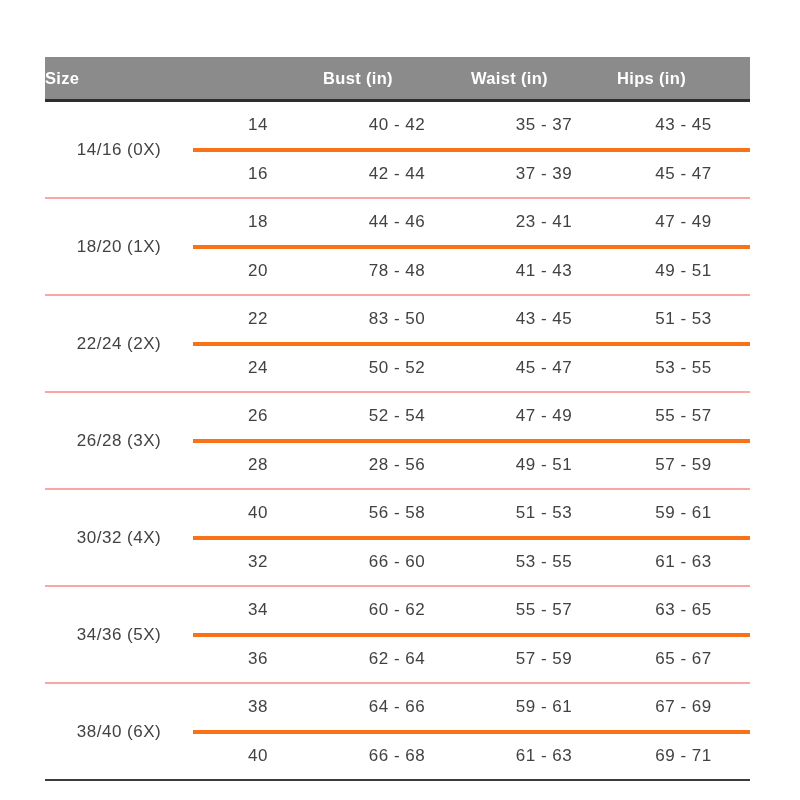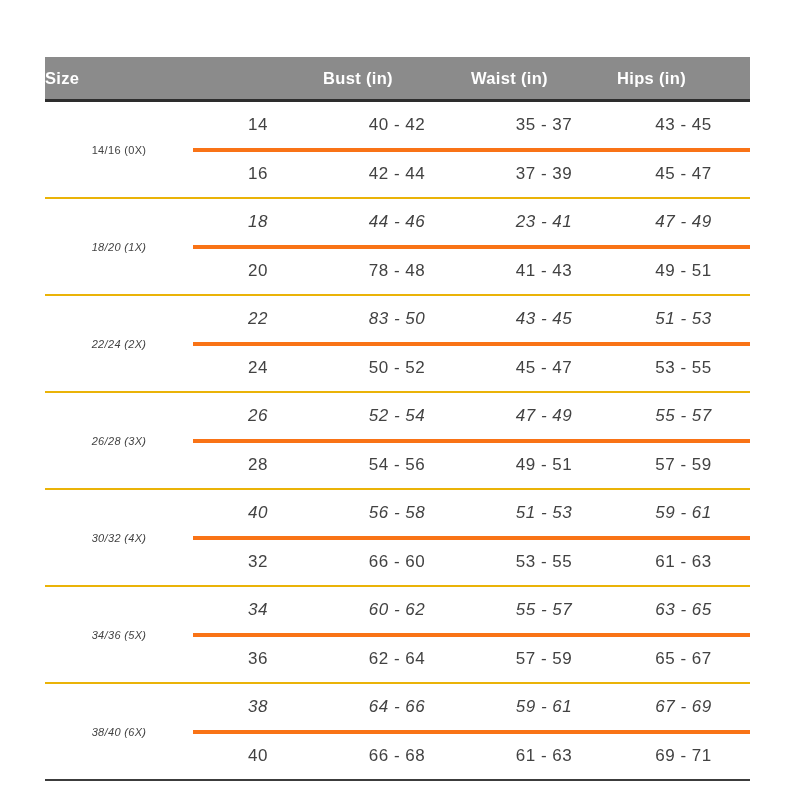--- a/index.html
+++ b/index.html
@@ -44,31 +44,30 @@
     height: 45.5px;
     padding: 0;
     text-align: center;
     vertical-align: middle;
     font-size: 17px;
     font-weight: 400;
     color: #424242;
     letter-spacing: 0.03em;
   }
   td.group-label {
-    font-size: 11px;
+    font-size: 17px;
     color: #424242;
   }
   
   tbody.size-group tr.sub-row-b td {
     border-top: 4px solid #f97316;
   }
   
   tbody.size-group + tbody.size-group tr.sub-row-a td {
-    border-top: 2px solid #eab308;
-    font-style: italic;
+    border-top: 2px solid #fca5a5;
   }
 </style>
 </head>
 <body>
 
 <div class="chart-wrap">
   <table class="size-chart">
     <colgroup>
       <col class="c-group">
         <col class="c-size">
@@ -136,21 +135,21 @@
     <tbody class="size-group">
       <tr class="sub-row-a">
         <td class="group-label" rowspan="2">26/28 (3X)</td>
         <td>26</td>
         <td>52 - 54</td>
         <td>47 - 49</td>
         <td>55 - 57</td>
       </tr>
       <tr class="sub-row-b">
         <td>28</td>
-        <td>54 - 56</td>
+        <td>28 - 56</td>
         <td>49 - 51</td>
         <td>57 - 59</td>
       </tr>
     </tbody>
 
     <tbody class="size-group">
       <tr class="sub-row-a">
         <td class="group-label" rowspan="2">30/32 (4X)</td>
         <td>40</td>
         <td>56 - 58</td>

